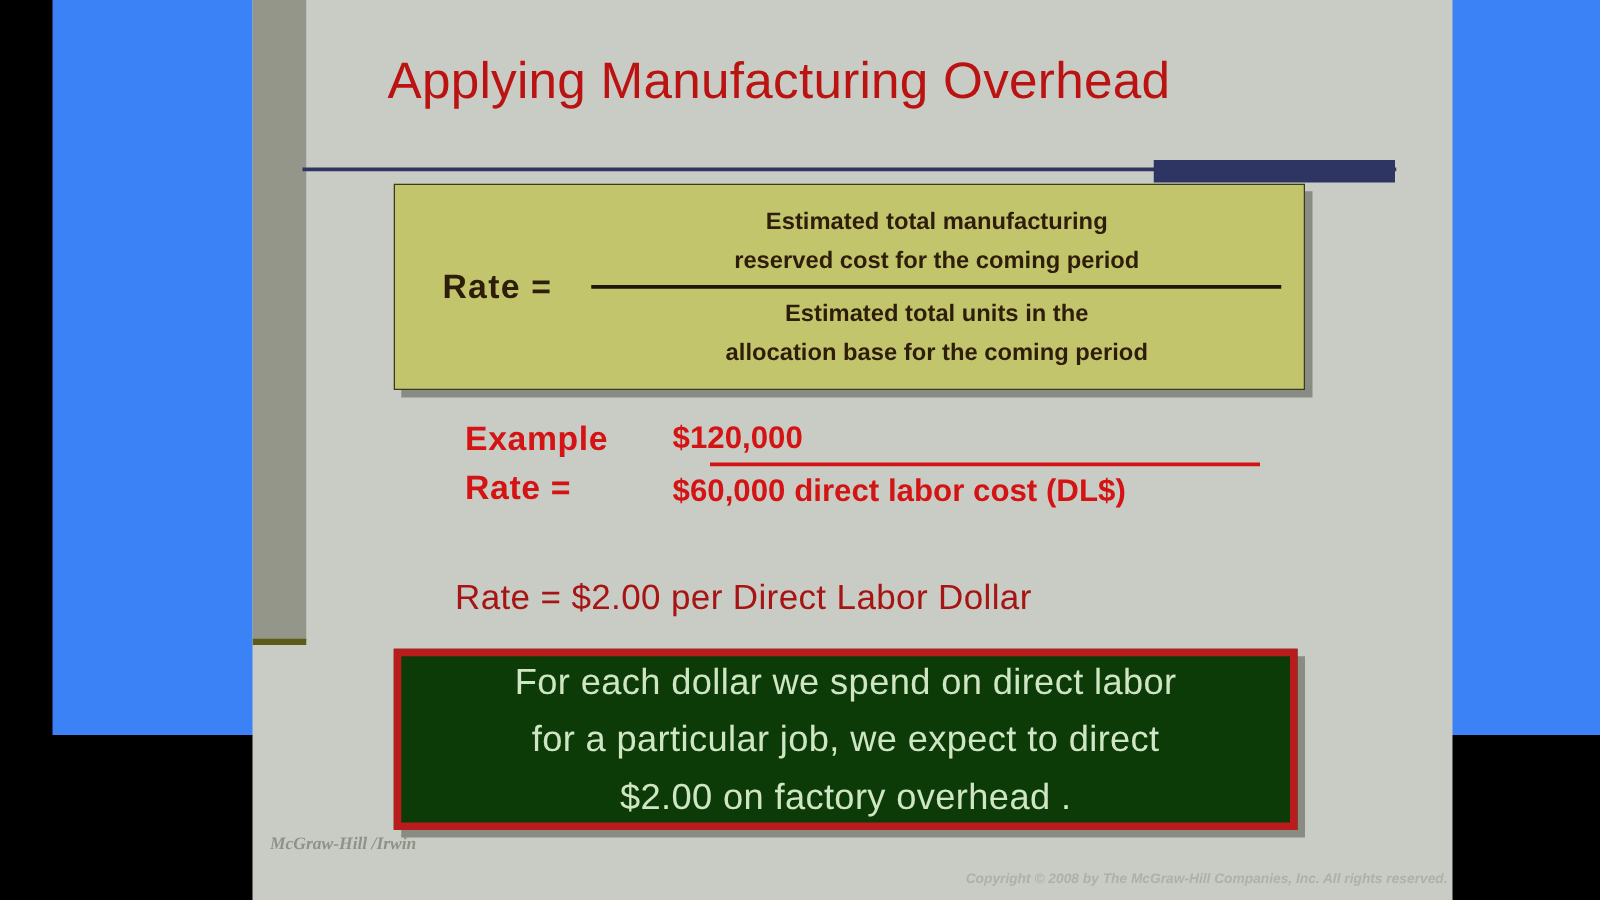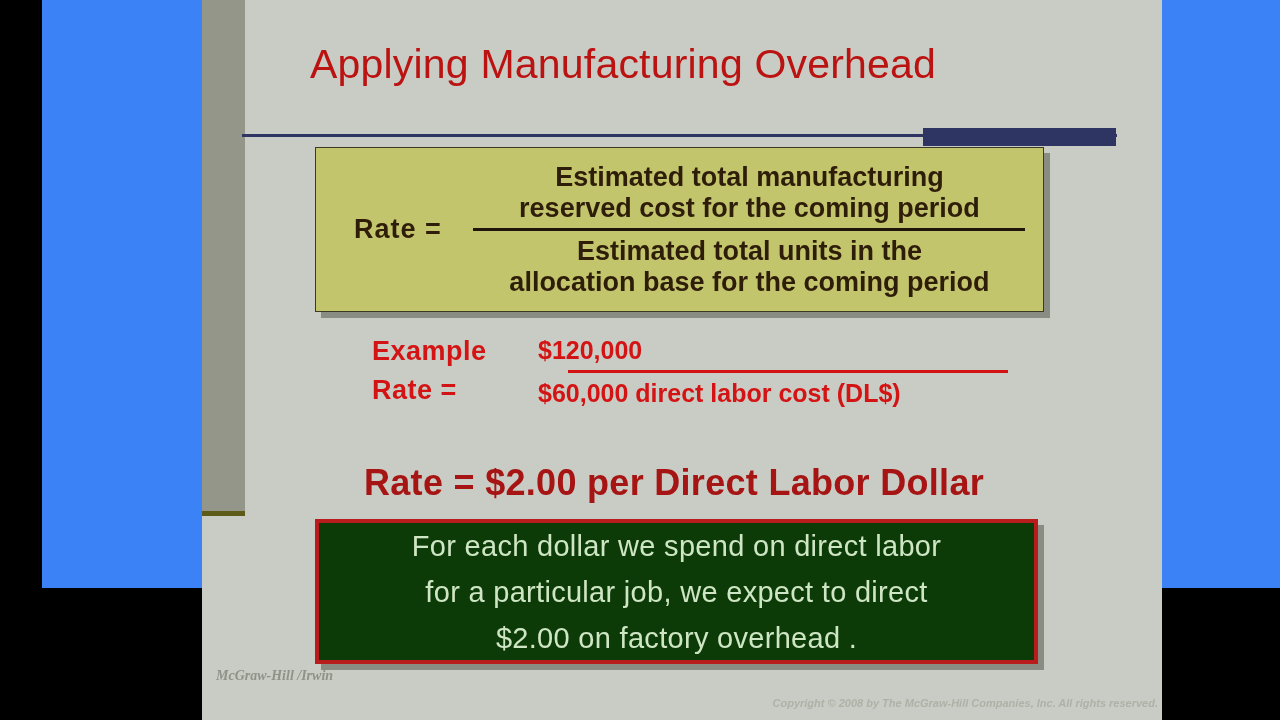--- a/index.html
+++ b/index.html
@@ -134,21 +134,21 @@
     letter-spacing: 1px;
     flex: 0 0 auto;
     padding-right: 26px;
   }
   .fraction {
     flex: 1 1 auto;
     text-align: center;
     color: #2e1d08;
     font-weight: bold;
     font-family: "Liberation Sans", sans-serif;
-    font-size: 27px;
+    font-size: 19px;
     line-height: 31px;
   }
   .fraction .numer,
   .fraction .denom {
     display: block;
     white-space: nowrap;
   }
   .fraction .bar {
     display: block;
     height: 3px;
@@ -201,37 +201,37 @@
     width: 88%;
   }
 
   
   .result-line {
     position: absolute;
     left: 162px;
     top: 462px;
     width: 760px;
     color: #a61414;
-    font-size: 36px;
-    font-weight: bold;
+    font-size: 28px;
+    font-weight: normal;
     font-family: "Liberation Sans", sans-serif;
     letter-spacing: 0.3px;
     white-space: nowrap;
   }
 
   
   #callout-box {
     left: 113px;
     top: 519px;
     width: 723px;
     height: 145px;
   }
   #callout-box .panel-body {
     background: #0d3b08;
-    border: 4px solid #b91c1c;
+    border: 6px solid #b91c1c;
     display: flex;
     align-items: center;
     justify-content: center;
   }
   .callout-text {
     width: 100%;
     text-align: center;
     color: #cfe6c4;
     font-family: "Liberation Sans", sans-serif;
     font-size: 29px;

